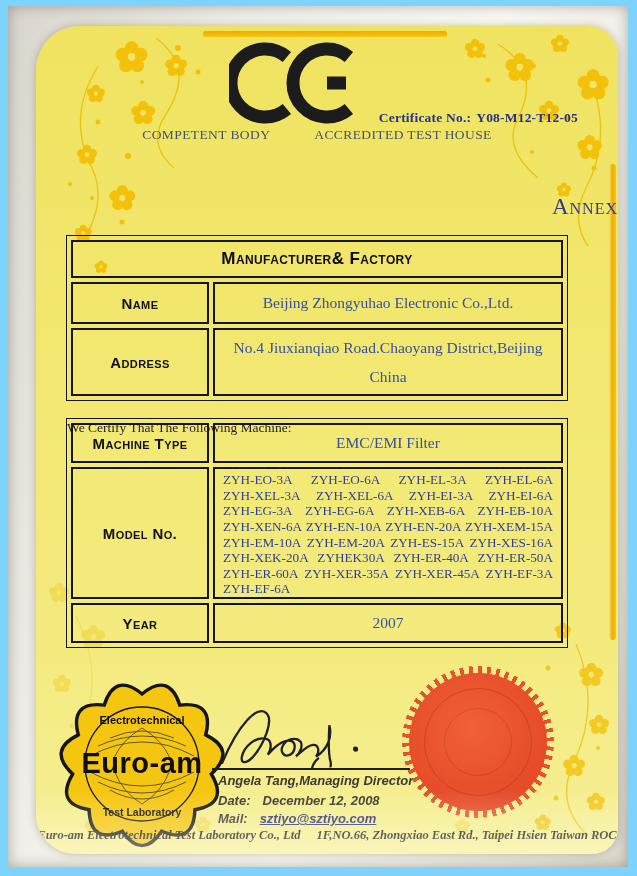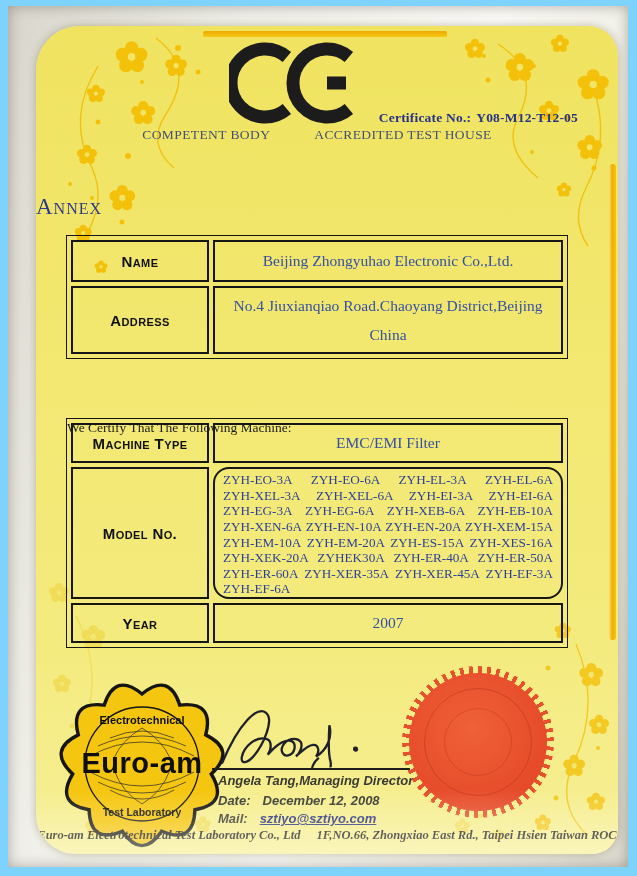--- a/index.html
+++ b/index.html
@@ -23,39 +23,39 @@
   .ce-wrap{position:absolute;left:193px;top:16px;width:132px;height:82px;}
   .cert-no{position:absolute;top:84px;right:40px;font:700 13.5px "Liberation Serif",serif;
            color:#273387;letter-spacing:.2px;}
   .cert-no .gap{display:inline-block;width:5px;}
   .body-line{position:absolute;top:101px;left:0;width:562px;display:flex;justify-content:center;
            gap:44px;font:400 13.5px "Liberation Serif",serif;color:#44506f;letter-spacing:.4px;}
 
   .title{position:absolute;top:130px;left:0;width:100%;text-align:center;
          font-family:"Liberation Serif",serif;font-variant-caps:small-caps;font-weight:500;
          font-size:28px;color:#2e3a8c;letter-spacing:1.2px;}
-  .annex{position:absolute;top:168px;left:0;width:100%;text-align:left;
+  .annex{position:absolute;top:168px;left:0;width:100%;text-align:right;
          font-family:"Liberation Serif",serif;font-variant-caps:small-caps;font-weight:500;
          font-size:23px;color:#2e3a8c;letter-spacing:1px;}
 
   table.ctable{position:absolute;left:30px;width:502px;border-collapse:separate;border-spacing:4px;
          border:1.6px solid #161616;table-layout:fixed;}
   table.ctable td{border:2.2px solid #161616;vertical-align:middle;padding:0;}
   td.thead{font-family:"Liberation Sans",sans-serif;font-variant-caps:small-caps;font-weight:700;
          font-size:17px;color:#0d0d0d;text-align:center;height:34px;letter-spacing:.4px;}
   td.lbl{font-family:"Liberation Sans",sans-serif;font-variant-caps:small-caps;font-weight:700;
          font-size:15px;color:#111;text-align:center;letter-spacing:.4px;}
   td.val{font-family:"Liberation Serif",serif;font-size:15.5px;color:#3450a4;text-align:center;}
   tr.r-name td{height:38px;} tr.r-addr td{height:64px;} tr.r-mach td{height:36px;}
   tr.r-year td{height:36px;} tr.r-model td{height:128px;}
   .addr2{line-height:29px;}
 
   .certify{position:absolute;left:31px;top:394px;font:400 13.5px "Liberation Serif",serif;color:#1d1d1d;}
 
-  td.model-cell{vertical-align:top;border-radius:16px;}
+  td.model-cell{vertical-align:top;}
   .model-list{padding:3px 8px 0 8px;}
   .model-line{display:flex;justify-content:space-between;font-family:"Liberation Serif",serif;
          font-size:13.2px;line-height:15.6px;color:#2c3f98;}
   .model-line.single{justify-content:flex-start;}
 
   .euro-seal{position:absolute;left:20px;top:644px;width:172px;height:184px;}
   .euro-seal text{font-family:"Liberation Sans",sans-serif;font-weight:700;fill:#0e0e0e;}
   .net{stroke:#2a2a2a;stroke-width:.9;fill:none;opacity:.8;}
 
   .sig-svg{position:absolute;left:178px;top:672px;transform:rotate(-5deg);}
@@ -196,20 +196,23 @@
     </div>
 
     <div class="annex">Annex</div>
 
     <table class="ctable" style="top:209px;">
       <colgroup>
           <col style="width:138px;">
           <col>
         </colgroup>
       <tbody>
+          <tr>
+            <td class="thead" colspan="2">Manufacturer&amp; Factory</td>
+          </tr>
       <tr class="r-name">
         <td class="lbl">Name</td>
         <td class="val">Beijing Zhongyuhao Electronic Co.,Ltd.</td>
       </tr>
       <tr class="r-addr">
         <td class="lbl">Address</td>
         <td class="val addr2">
           <div>No.4 Jiuxianqiao Road.Chaoyang District,Beijing</div>
           <div>China</div>
         </td>

